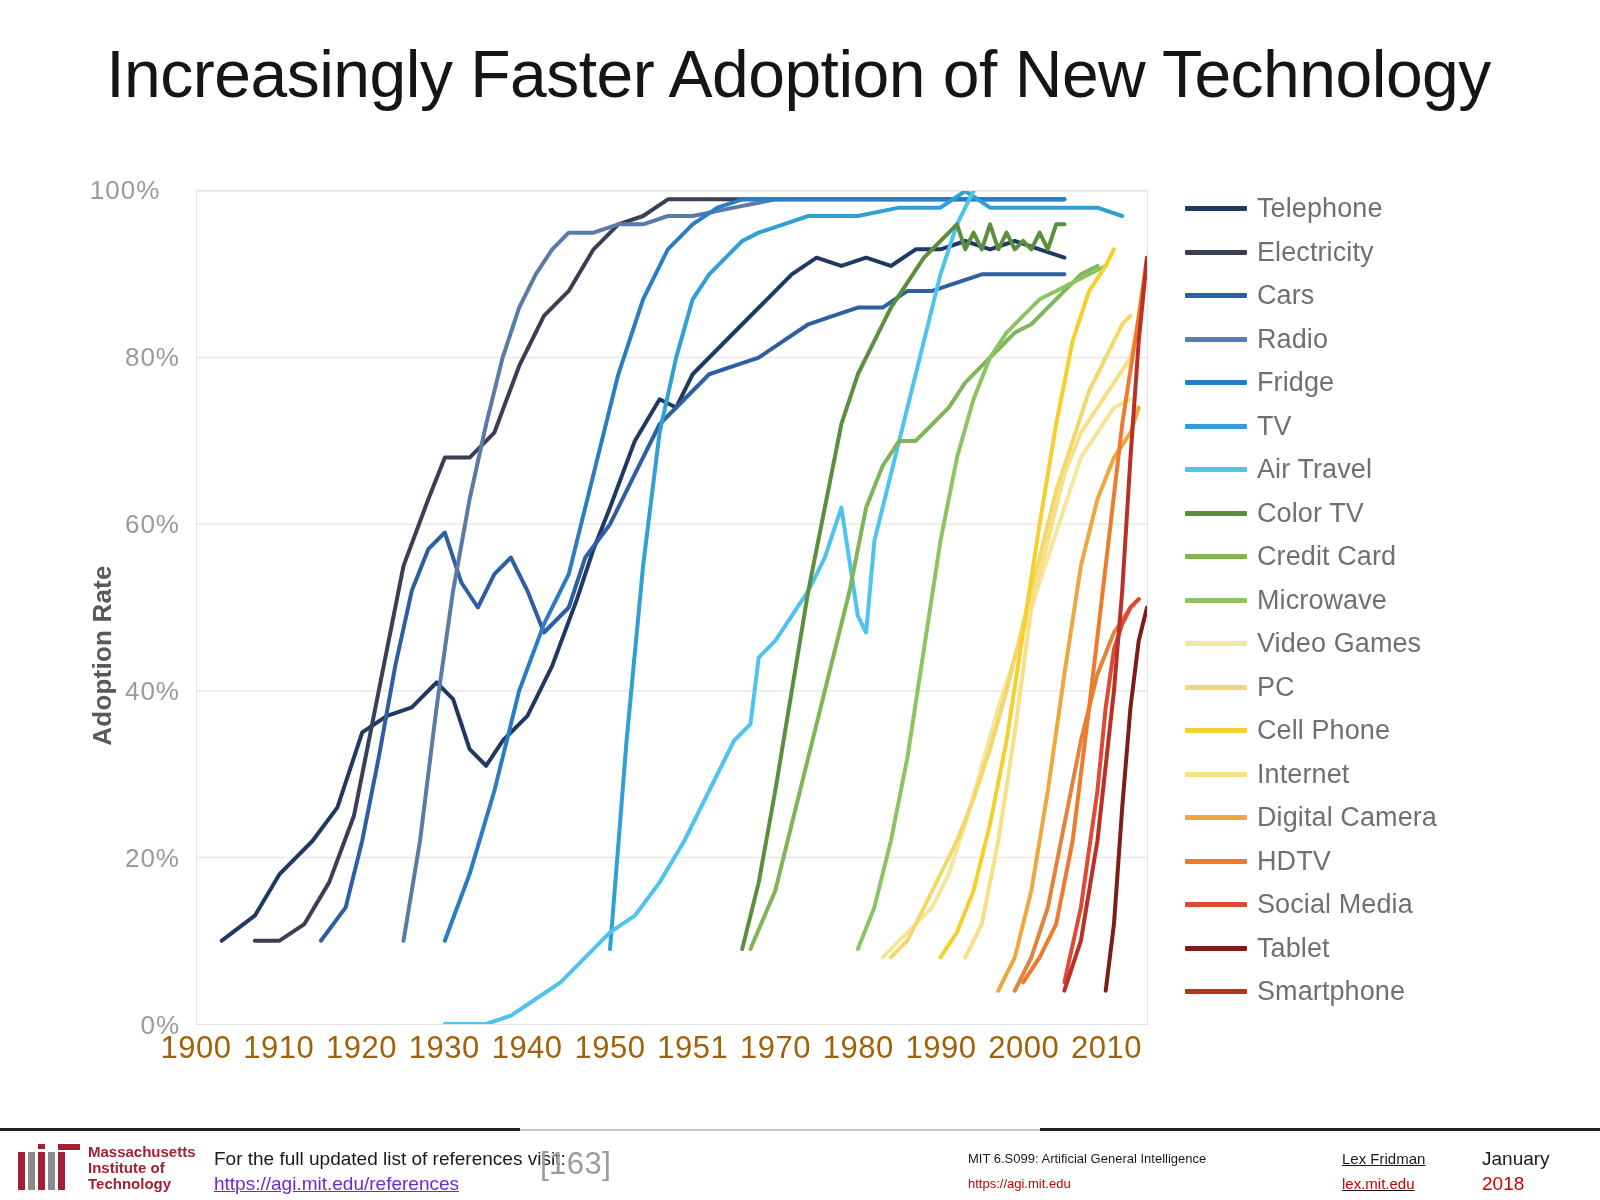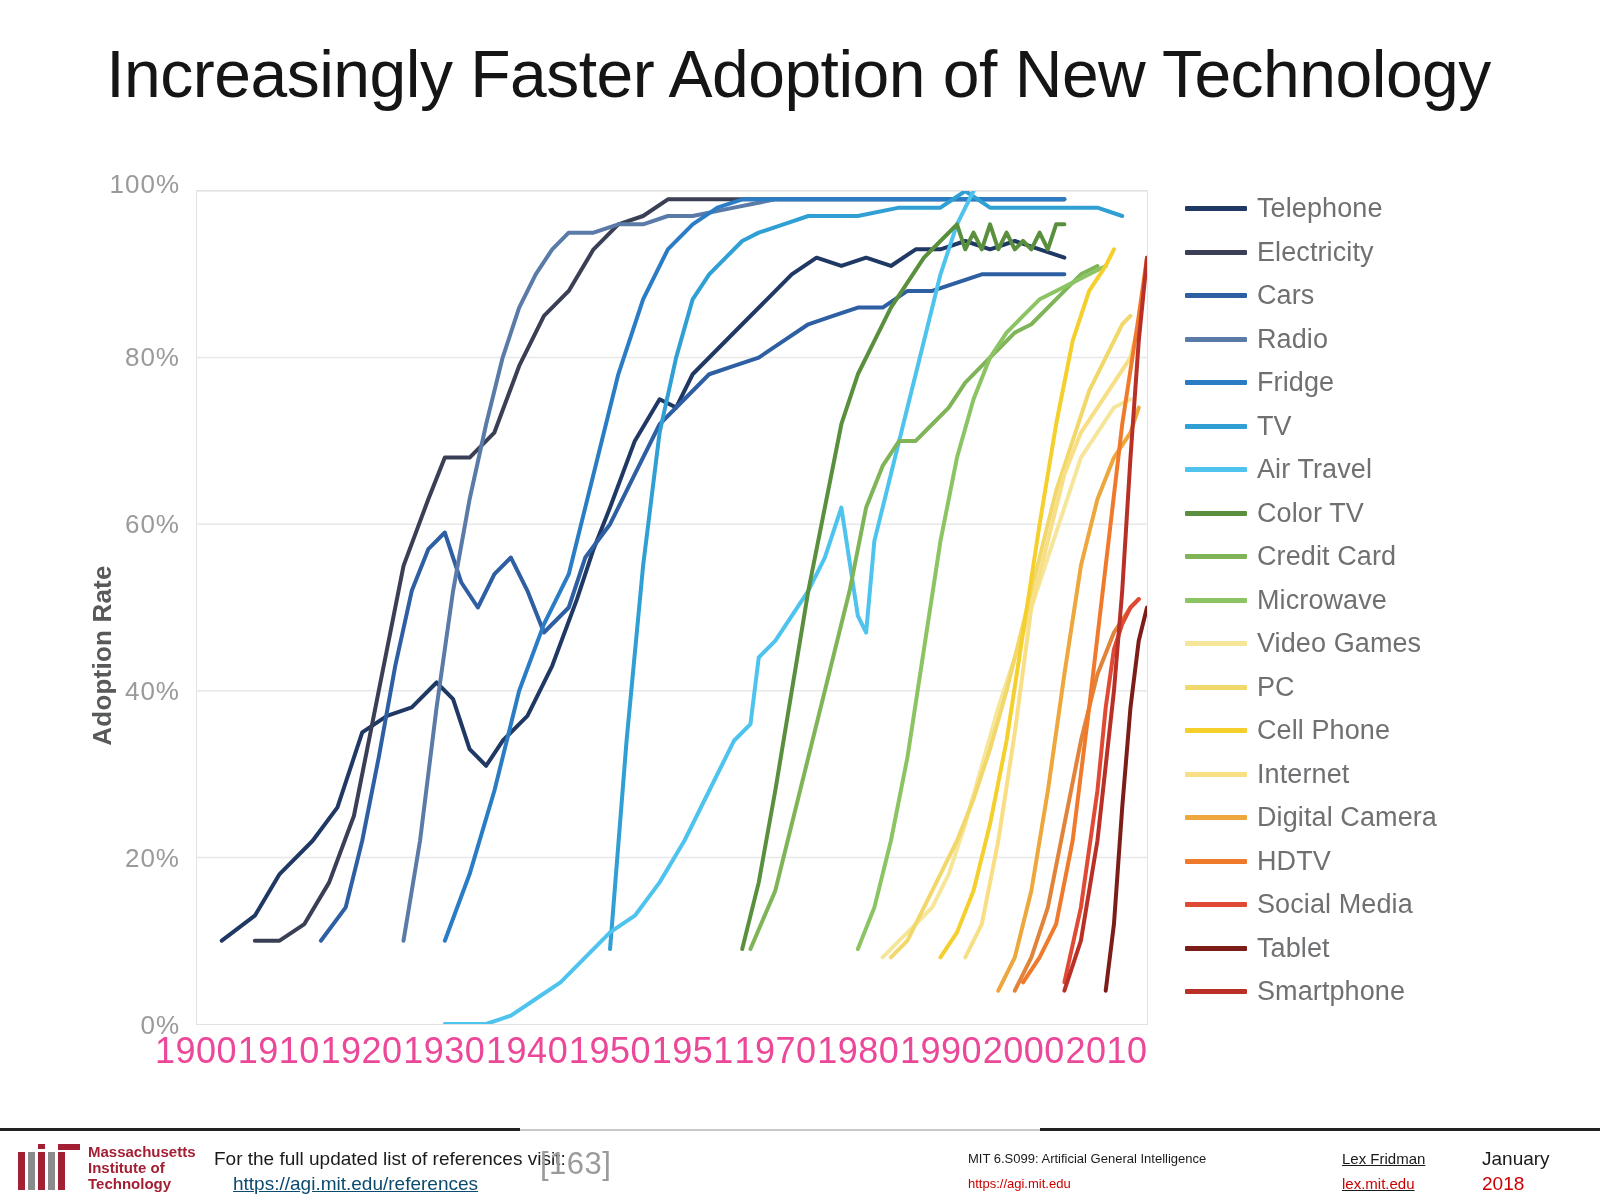--- a/index.html
+++ b/index.html
@@ -78,22 +78,22 @@
     top: 880px;
     width: 952px;
     height: 50px;
   }
   .x-tick {
     position: absolute;
     top: 0;
     width: 120px;
     margin-left: -60px;
     text-align: center;
-    font-size: 36px;
-    color: #ec4899;
+    font-size: 31px;
+    color: #a16207;
     letter-spacing: 0.5px;
   }
 
   #plot {
     position: absolute;
     left: 196px;
     top: 40px;
     width: 952px;
     height: 835px;
     border: 1px solid #e2e2e2;
@@ -169,22 +169,21 @@
   #ref-block {
     position: absolute;
     left: 214px;
     top: 18px;
     font-size: 19px;
     line-height: 25px;
     color: #1a1a1a;
   }
   #ref-link {
     text-decoration: underline;
-    color: #0c4a6e;
-    margin-left: 19px;
+    color: #6d28d9;
   }
   #page-number {
     position: absolute;
     left: 540px;
     top: 18px;
     font-size: 31px;
     color: #9b9b9b;
     letter-spacing: 0.5px;
   }
   #course-block {
@@ -227,21 +226,21 @@
 <div id="figure">
 
   <div id="y-axis-title">Adoption Rate</div>
 
   <div id="y-ticks">
       <div class="y-tick" style="top: 875px;">0%</div>
       <div class="y-tick" style="top: 708px;">20%</div>
       <div class="y-tick" style="top: 541px;">40%</div>
       <div class="y-tick" style="top: 374px;">60%</div>
       <div class="y-tick" style="top: 207px;">80%</div>
-      <div class="y-tick" style="top: 34px;">100%</div>
+      <div class="y-tick" style="top: 40px; text-align: center;">100%</div>
     </div>
 
   <div id="plot">
     <svg id="plot-svg" width="950" height="833" viewBox="0 0 950 833">
         <line x1="0" x2="950" y1="666.4" y2="666.4" stroke="#e8e8e8" stroke-width="1.5"></line>
         <line x1="0" x2="950" y1="499.79999999999995" y2="499.79999999999995" stroke="#e8e8e8" stroke-width="1.5"></line>
         <line x1="0" x2="950" y1="333.20000000000005" y2="333.20000000000005" stroke="#e8e8e8" stroke-width="1.5"></line>
         <line x1="0" x2="950" y1="166.5999999999999" y2="166.5999999999999" stroke="#e8e8e8" stroke-width="1.5"></line>
         <line x1="0" x2="950" y1="0" y2="0" stroke="#e8e8e8" stroke-width="1.5"></line>
         <polyline points="24.78,749.70 57.83,724.71 82.61,683.06 115.65,649.74 140.43,616.42 165.22,541.45 190.00,524.79 214.78,516.46 239.57,491.47 256.09,508.13 272.61,558.11 289.13,574.77 305.65,549.78 330.43,524.79 355.22,474.81 380.00,408.17 396.52,358.19 413.04,316.54 437.83,249.90 462.61,208.25 479.13,216.58 495.65,183.26 520.43,158.27 545.22,133.28 570.00,108.29 594.78,83.30 619.57,66.64 644.35,74.97 669.13,66.64 693.91,74.97 718.70,58.31 743.48,58.31 768.26,49.98 793.04,58.31 817.83,49.98 842.61,58.31 867.39,66.64" fill="none" stroke="#1f3864" stroke-width="4" stroke-linejoin="round" stroke-linecap="round"></polyline>

